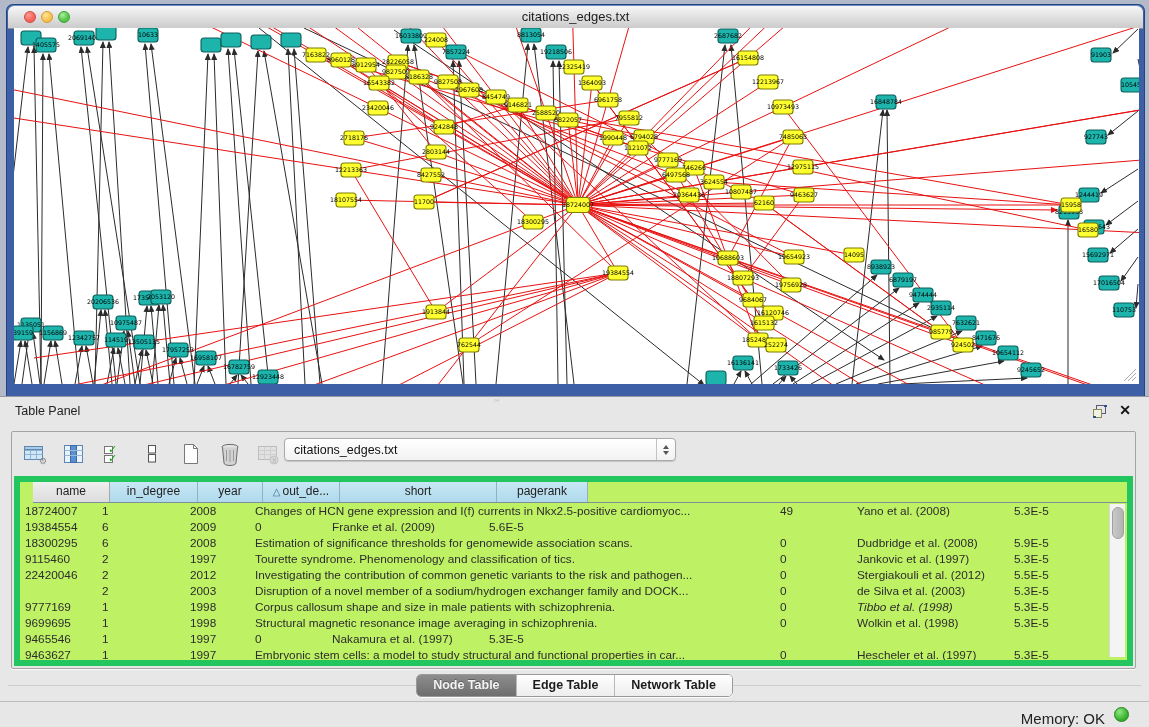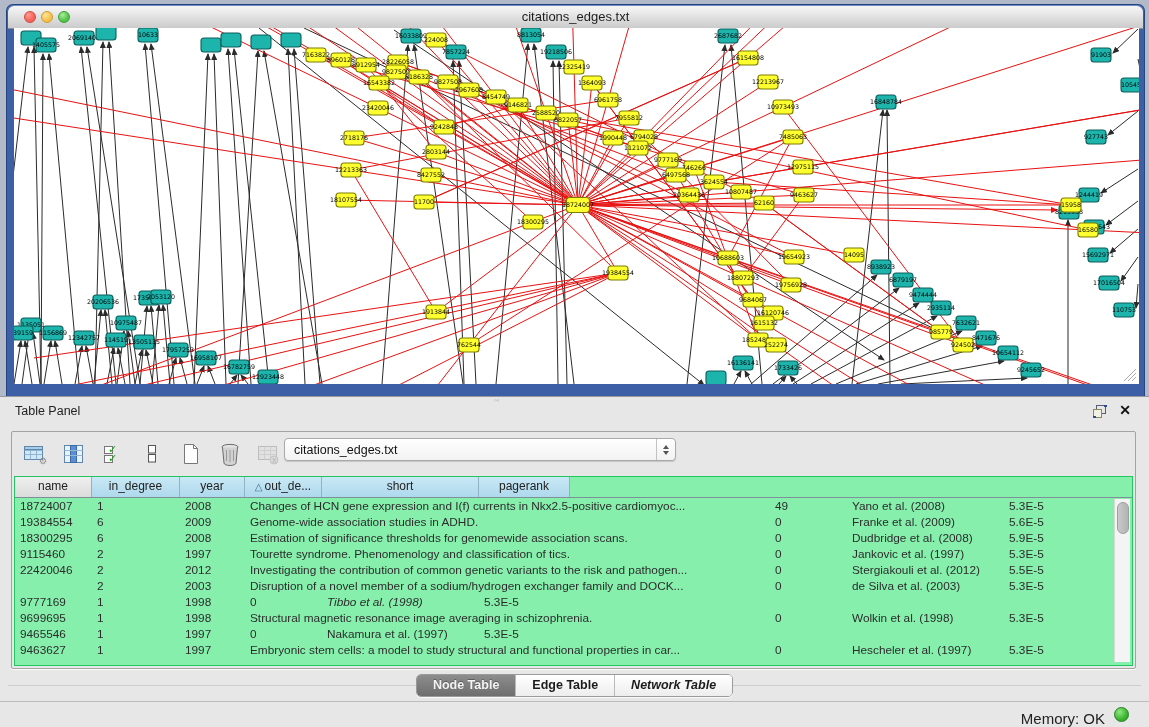--- a/index.html
+++ b/index.html
@@ -36,40 +36,40 @@
   #fx-icon{font-family:"Liberation Serif",serif;font-style:italic;font-weight:700;font-size:15px;color:#222;}
   #fx-icon span{font-size:10px;font-weight:600;}
   #table-select{position:absolute;left:272px;top:6px;width:392px;height:23px;background:linear-gradient(#ffffff,#f2f2f2);
       border:1px solid #a9a9a9;border-radius:4px;box-shadow:0 1px 1px rgba(0,0,0,.15);font-size:12.5px;color:#111;
       line-height:22px;padding-left:9px;box-sizing:border-box;}
   #select-stepper{position:absolute;right:0;top:0;bottom:0;width:18px;border-left:1px solid #c2c2c2;
       display:flex;flex-direction:column;align-items:center;justify-content:center;gap:2px;}
   .tri-up{width:0;height:0;border-left:3.5px solid transparent;border-right:3.5px solid transparent;border-bottom:4.5px solid #555;}
   .tri-dn{width:0;height:0;border-left:3.5px solid transparent;border-right:3.5px solid transparent;border-top:4.5px solid #555;}
   
-  #tp-table{position:absolute;left:2px;top:44px;right:2px;bottom:2px;background:#86efac;border:1px solid #22c55e;overflow:hidden;}
+  #tp-table{position:absolute;left:2px;top:44px;right:2px;bottom:2px;background:#bef264;border:6px solid #22c55e;overflow:hidden;padding-left:13px;}
   #thead{display:flex;height:20px;border-bottom:1px solid #7f8f99;}
   .hcell{box-sizing:border-box;height:20px;line-height:19px;text-align:center;font-size:12px;color:#222;
          background:linear-gradient(#c9e8f5,#aed9ec);border-right:1px solid #8fb2c4;overflow:hidden;white-space:nowrap;}
   .hcell.gray{background:linear-gradient(#efefef,#dcdcdc);border-right:1px solid #a9a9a9;}
   .hcell .sort-tri{font-size:10px;color:#3e6e8e;margin-right:2px;}
   #tbody{position:absolute;left:0;top:21px;right:0;bottom:0;}
   .trow{display:flex;height:16px;line-height:16px;}
   .tcell{box-sizing:border-box;padding-left:5px;font-size:11.8px;color:#2c2c2c;overflow:hidden;white-space:nowrap;}
   #vscroll{position:absolute;right:2px;top:22px;width:15px;bottom:3px;background:#f4f4f4;border-left:1px solid #d8d8d8;}
   #vthumb{position:absolute;left:2px;top:3px;width:10px;height:30px;background:linear-gradient(90deg,#c9c9c9,#b3b3b3);
           border:1px solid #9f9f9f;border-radius:6px;}
   
   #tabs-line{position:absolute;left:8px;right:8px;top:288px;height:1px;background:#cdcdcd;}
   #tab-bar{position:absolute;left:0;right:0;top:277px;display:flex;justify-content:center;}
   #seg{display:flex;border:1px solid #9a9a9a;border-radius:5px;overflow:hidden;height:21px;
        box-shadow:0 1px 0 rgba(255,255,255,.8);background:#fff;position:relative;}
   .seg-item{padding:0 16px;font-size:12.5px;font-weight:700;line-height:21px;color:#1c1c1c;
             background:linear-gradient(#ffffff,#ededed);border-right:1px solid #b9b9b9;}
-  .seg-item:last-child{border-right:none;font-style:italic;}
+  .seg-item:last-child{border-right:none;}
   .seg-item.active{background:linear-gradient(#8d8d8d,#6e6e6e);color:#f3f3f3;text-shadow:0 -1px 0 rgba(0,0,0,.3);}
   
   #status-bar{position:absolute;left:0;right:0;top:304px;height:27px;border-top:1px solid #bcbcbc;}
   #memory-label{position:absolute;right:44px;top:8px;font-size:15px;color:#222;}
   #memory-dot{position:absolute;right:20px;top:5px;width:15px;height:15px;border-radius:50%;
       background:radial-gradient(circle at 35% 30%,#8fe87f,#35b02b 65%);border:1px solid #237f1c;box-sizing:border-box;}
   svg text{font-family:"DejaVu Sans",sans-serif;}
 </style>
 </head>
 <body>
@@ -845,21 +845,20 @@
               <div class="tcell" style="width: 65px;">2008</div>
               <div class="tcell" style="width: 525px;">Changes of HCN gene expression and I(f) currents in Nkx2.5-positive cardiomyoc...</div>
               <div class="tcell" style="width: 77px;">49</div>
               <div class="tcell" style="width: 157px;">Yano et al. (2008)</div>
               <div class="tcell" style="width: 91px;">5.3E-5</div>
             </div>
             <div class="trow">
               <div class="tcell" style="width: 77px;">19384554</div>
               <div class="tcell" style="width: 88px;">6</div>
               <div class="tcell" style="width: 65px;">2009</div>
-              <div class="tcell" style="width: 525px;">Genome-wide association studies in ADHD.</div>
               <div class="tcell" style="width: 77px;">0</div>
               <div class="tcell" style="width: 157px;">Franke et al. (2009)</div>
               <div class="tcell" style="width: 91px;">5.6E-5</div>
             </div>
             <div class="trow">
               <div class="tcell" style="width: 77px;">18300295</div>
               <div class="tcell" style="width: 88px;">6</div>
               <div class="tcell" style="width: 65px;">2008</div>
               <div class="tcell" style="width: 525px;">Estimation of significance thresholds for genomewide association scans.</div>
               <div class="tcell" style="width: 77px;">0</div>
@@ -890,20 +889,21 @@
               <div class="tcell" style="width: 65px;">2003</div>
               <div class="tcell" style="width: 525px;">Disruption of a novel member of a sodium/hydrogen exchanger family and DOCK...</div>
               <div class="tcell" style="width: 77px;">0</div>
               <div class="tcell" style="width: 157px;">de Silva et al. (2003)</div>
               <div class="tcell" style="width: 91px;">5.3E-5</div>
             </div>
             <div class="trow">
               <div class="tcell" style="width: 77px;">9777169</div>
               <div class="tcell" style="width: 88px;">1</div>
               <div class="tcell" style="width: 65px;">1998</div>
+              <div class="tcell" style="width: 525px;">Corpus callosum shape and size in male patients with schizophrenia.</div>
               <div class="tcell" style="width: 77px;">0</div>
               <div class="tcell" style="width: 157px; font-style: italic;">Tibbo et al. (1998)</div>
               <div class="tcell" style="width: 91px;">5.3E-5</div>
             </div>
             <div class="trow">
               <div class="tcell" style="width: 77px;">9699695</div>
               <div class="tcell" style="width: 88px;">1</div>
               <div class="tcell" style="width: 65px;">1998</div>
               <div class="tcell" style="width: 525px;">Structural magnetic resonance image averaging in schizophrenia.</div>
               <div class="tcell" style="width: 77px;">0</div>

